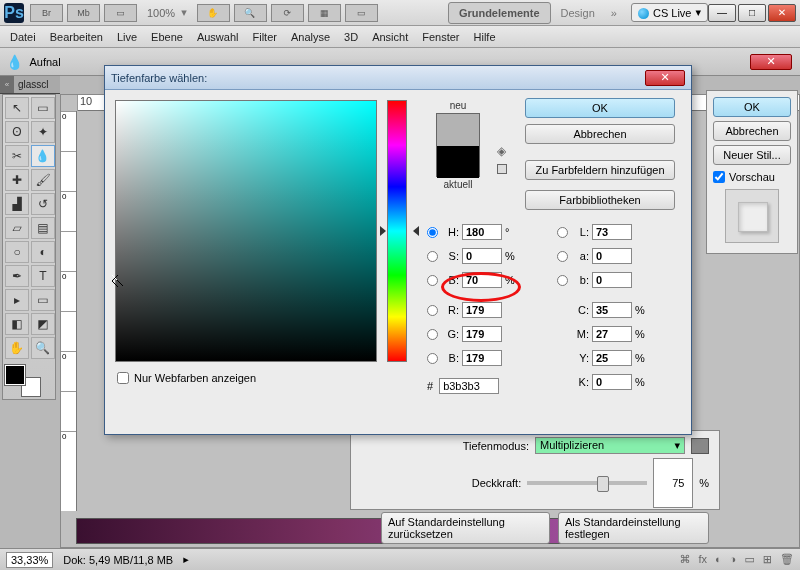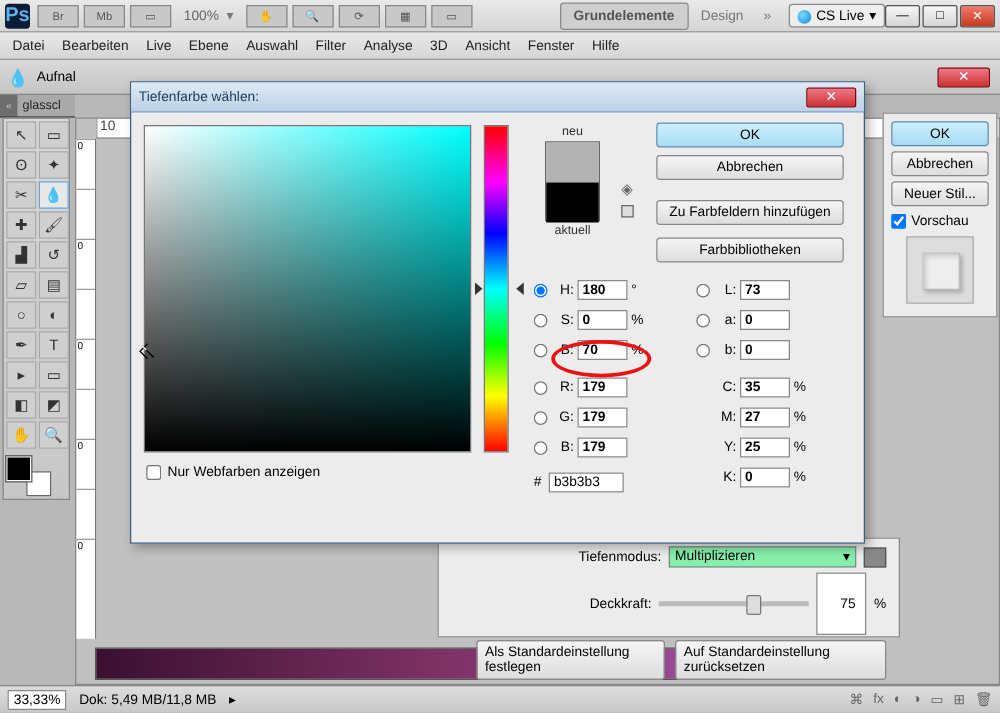--- a/index.html
+++ b/index.html
@@ -240,22 +240,22 @@
       </div>
     <div style="width:18px;height:16px;background:#888;border:1px solid #555;"></div>
   </div>
   <div class="style-row">
     <span>Deckkraft:</span>
     <div class="sd-slider"></div>
     <div class="sd-num">75</div>
     <span>%</span>
   </div>
   <div class="style-row" style="justify-content:center; gap:8px;">
+    <div class="sd-btn">Auf Standardeinstellung zurücksetzen</div>
     <div class="sd-btn">Als Standardeinstellung festlegen</div>
-    <div class="sd-btn">Auf Standardeinstellung zurücksetzen</div>
   </div>
 </div>
 
 <div class="side-panel">
   <div class="sp-btn">OK</div>
   <div class="sp-btn gray">Abbrechen</div>
   <div class="sp-btn gray">Neuer Stil...</div>
   <label class="sp-check">
     <input type="checkbox" checked="" style="">
     <span>Vorschau</span>

